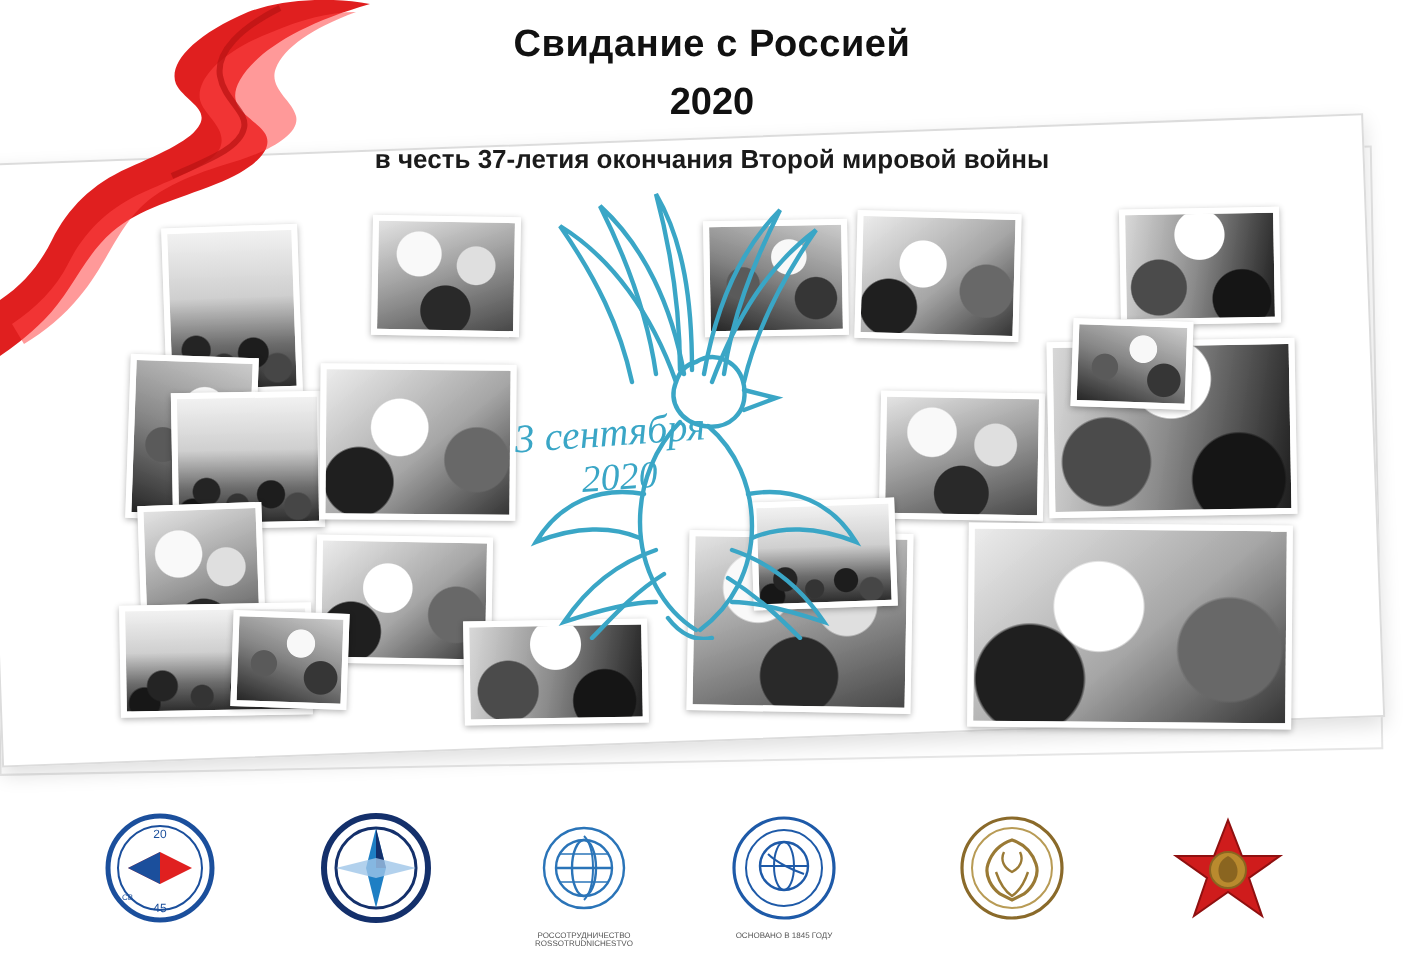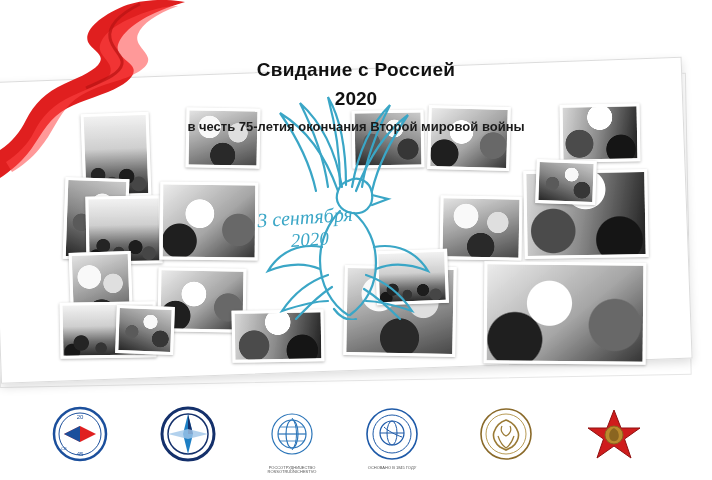--- a/index.html
+++ b/index.html
@@ -44,21 +44,20 @@
   }
 
   
   .header {
     position: absolute;
     left: 0;
     top: 12px;
     width: 712px;
     text-align: center;
     z-index: 40;
-    margin-top: 47px;
   }
   .title-main {
     font-size: 19px;
     font-weight: bold;
     letter-spacing: 0.3px;
     color: #111111;
   }
   .title-year {
     margin-top: 7px;
     font-size: 19px;
@@ -210,21 +209,21 @@
                C100 86 82 92 70 104 C58 116 52 134 40 148 C32 158 22 166 12 172
                L6 162 C18 154 28 144 34 132 C42 116 54 104 72 96 C90 88 106 82 110 74
                C114 64 102 58 100 50 C98 40 110 26 136 16 C150 10 164 6 178 6 Z" fill="#ff4545" opacity="0.55"></path>
       <path d="M140 4 C120 14 108 26 110 38 C112 50 124 56 122 64 C120 74 104 80 86 88" fill="none" stroke="#b81212" stroke-width="3" opacity="0.7"></path>
     </svg>
   </div>
 
   <div class="header">
     <div class="title-main">Свидание с Россией</div>
     <div class="title-year">2020</div>
-    <div class="title-sub">в честь 75-летия окончания Второй мировой войны</div>
+    <div class="title-sub">в честь 37-летия окончания Второй мировой войны</div>
   </div>
 
   <div class="photo tex-a" style="left:82px; top:113px; width:62px; height:78px; transform:rotate(-2deg);">
       <div class="inner"></div>
     </div>
   <div class="photo tex-b" style="left:186px; top:108px; width:68px; height:54px; transform:rotate(1deg);">
       <div class="inner"></div>
     </div>
   <div class="photo tex-c" style="left:352px; top:110px; width:66px; height:52px; transform:rotate(-1deg);">
       <div class="inner"></div>

